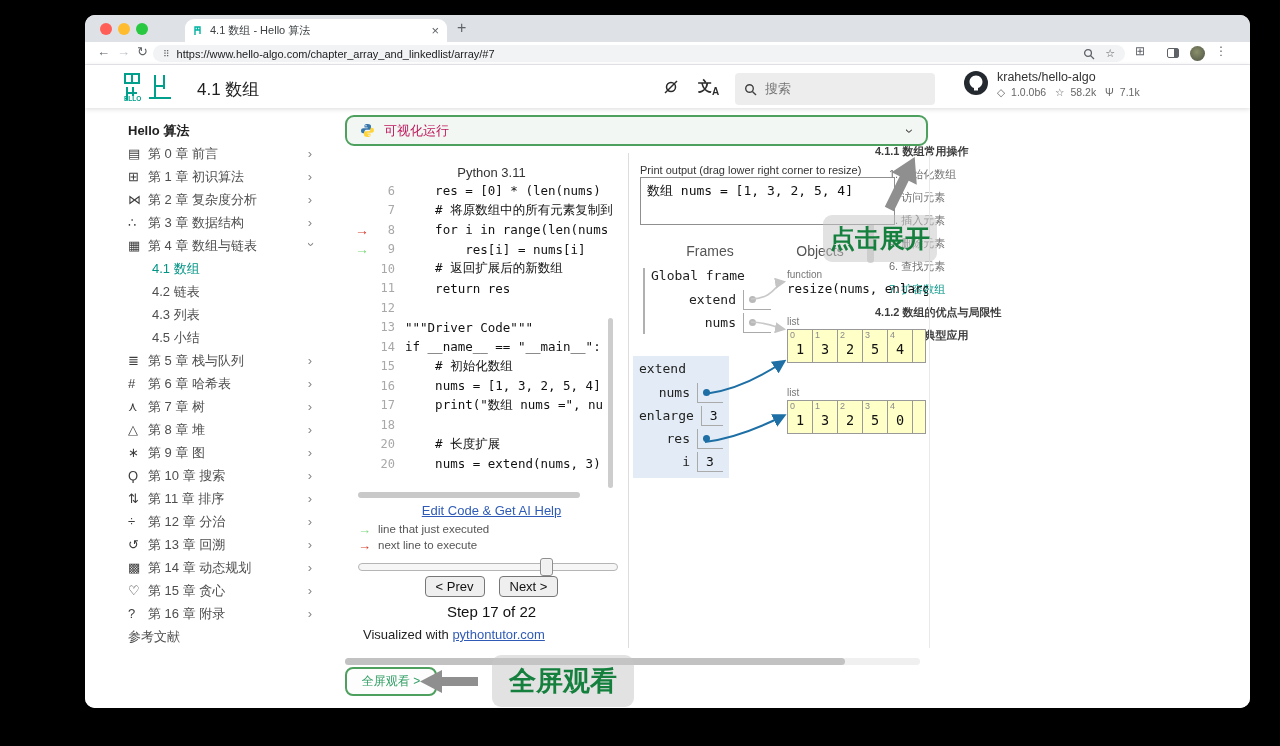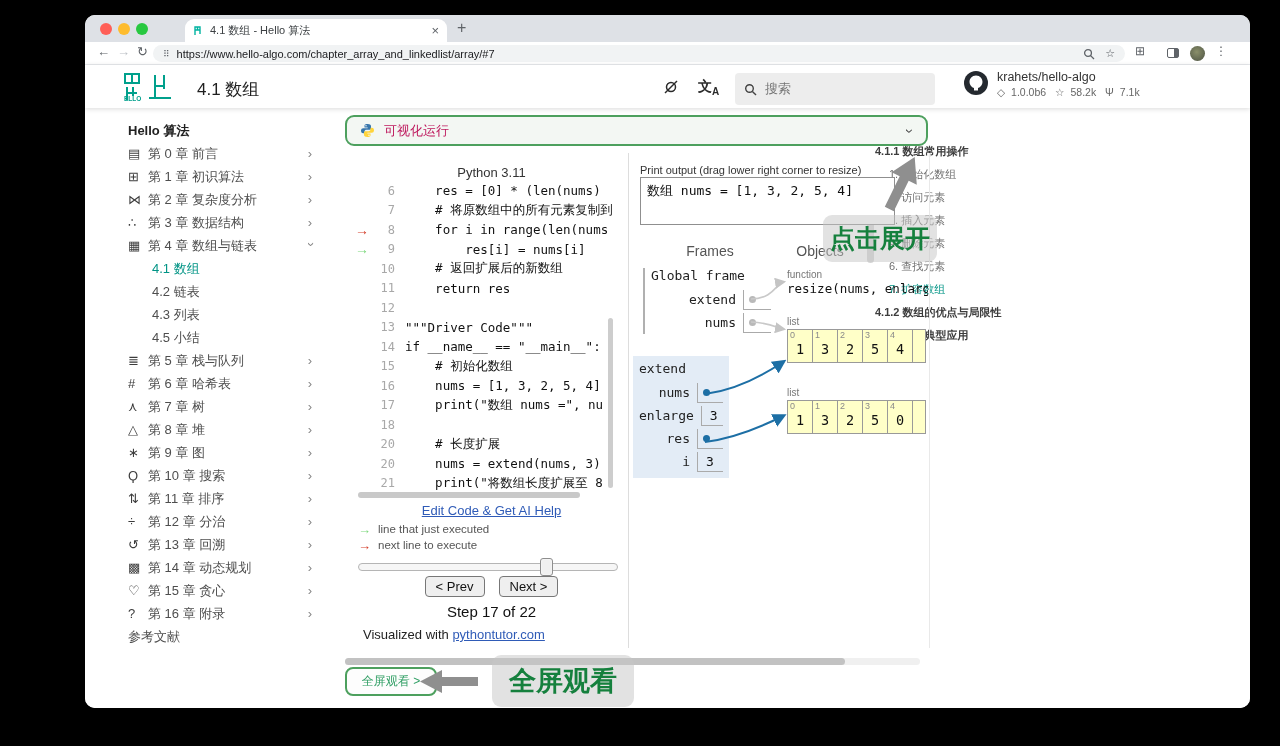--- a/index.html
+++ b/index.html
@@ -412,25 +412,20 @@
         <div class="code-row">
           <span class="garrow"></span>
           <span class="lno">20</span>
           <pre>    # 长度扩展</pre>
         </div>
         <div class="code-row">
           <span class="garrow"></span>
           <span class="lno">20</span>
           <pre>    nums = extend(nums, 3)</pre>
         </div>
-        <div class="code-row">
-          <span class="garrow"></span>
-          <span class="lno">21</span>
-          <pre>    print("将数组长度扩展至 8</pre>
-        </div>
       </div>
     <div class="code-vscroll"></div>
     <div class="code-hscroll"></div>
     <div class="divider-v"></div>
     <div class="frame-edge"></div>
 
     <div class="edit-link"><a class="blue" href="#">Edit Code &amp; Get AI Help</a></div>
     <div class="legend" id="legend">
         <div class="legend-row">
           <span class="garrow just">→</span>

